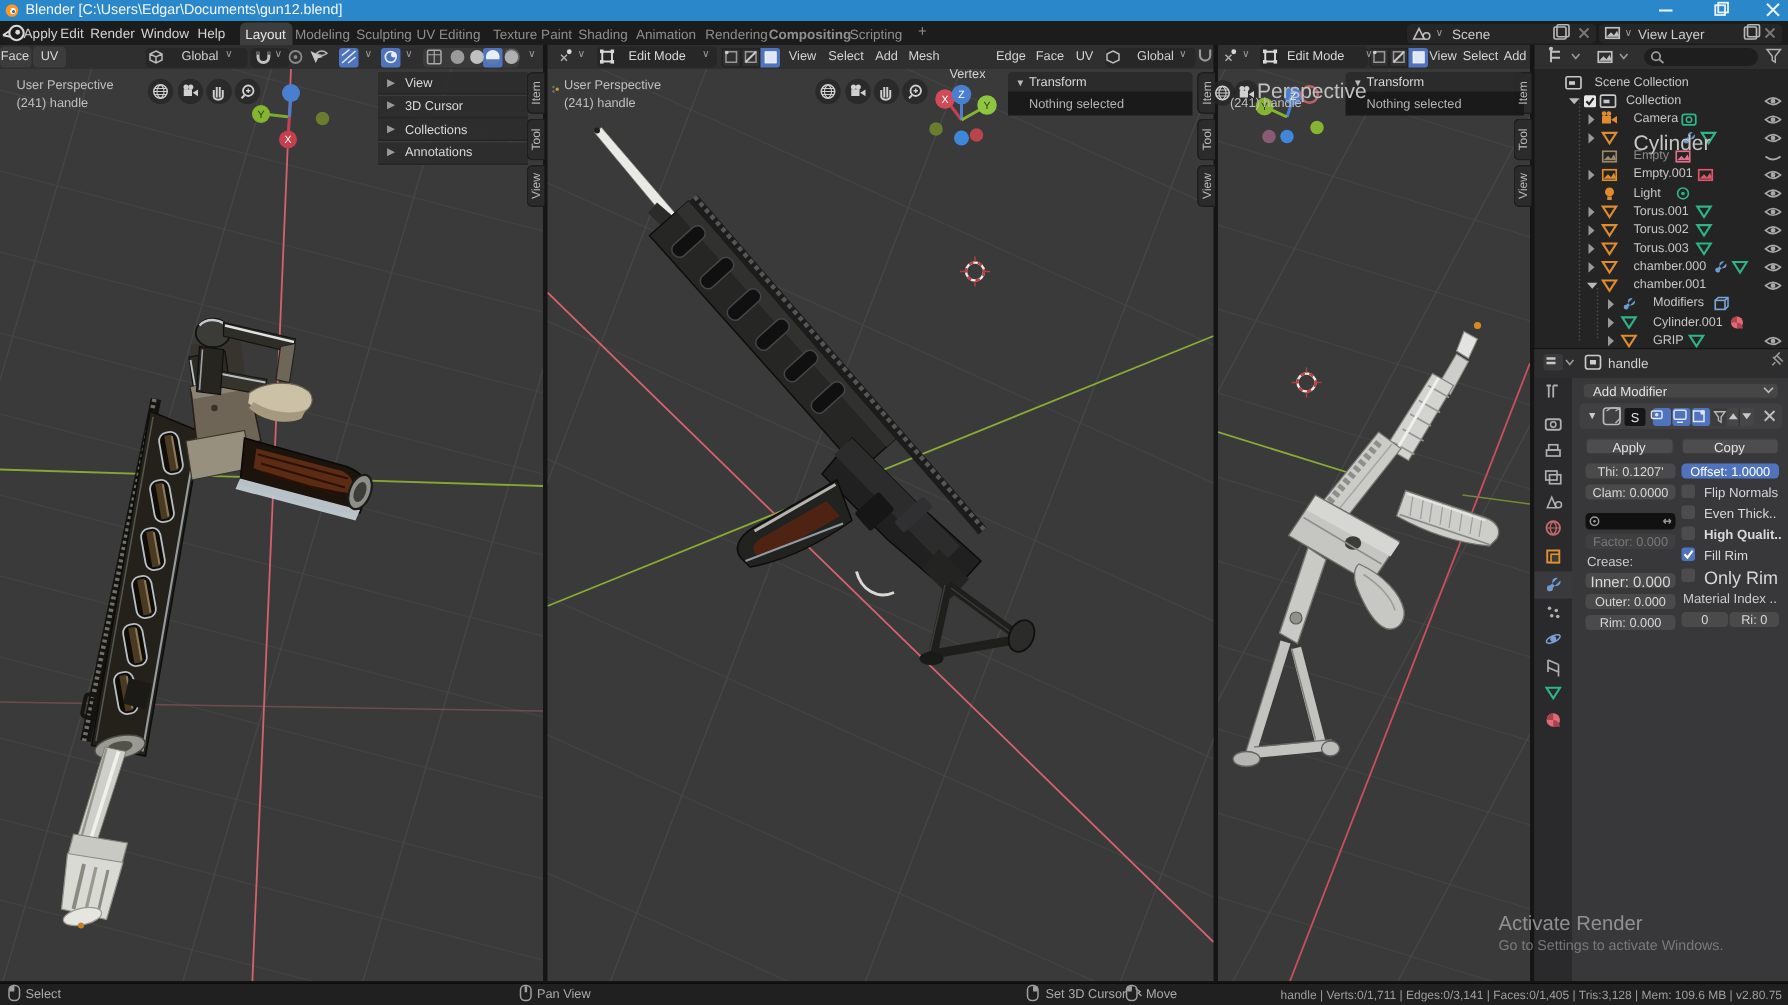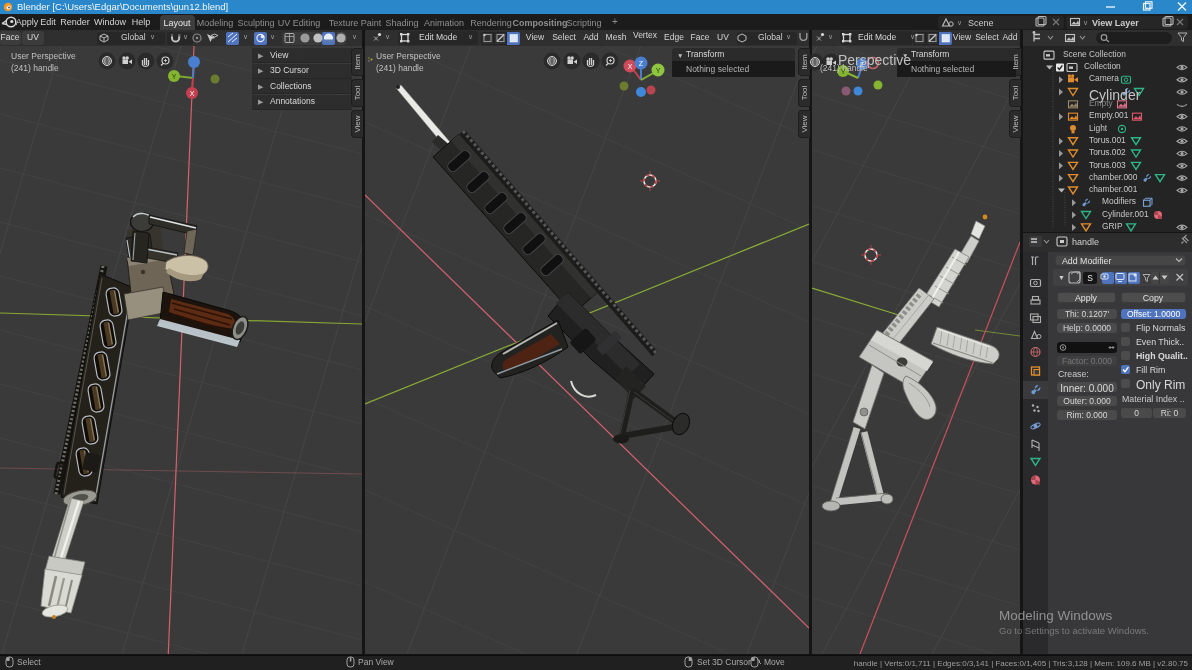--- a/index.html
+++ b/index.html
@@ -692,35 +692,35 @@
 <div class="t" style="left:355px;top:17.5px;font-size:9px;color:#8f8f8f;transform:translateX(-50%);">Texture Paint</div>
 <div class="t" style="left:402px;top:17.5px;font-size:9px;color:#8f8f8f;transform:translateX(-50%);">Shading</div>
 <div class="t" style="left:444px;top:17.5px;font-size:9px;color:#8f8f8f;transform:translateX(-50%);">Animation</div>
 <div class="t" style="left:491px;top:17.5px;font-size:9px;color:#8f8f8f;transform:translateX(-50%);text-align:right;">Rendering</div>
 <div class="t" style="left:540px;top:17.5px;font-size:9px;color:#8f8f8f;transform:translateX(-50%);font-weight:bold;">Compositing</div>
 <div class="t" style="left:584px;top:17.5px;font-size:9px;color:#8f8f8f;transform:translateX(-50%);">Scripting</div>
 <div class="t" style="left:612px;top:16px;font-size:10px;color:#8f8f8f;">+</div>
 <div class="a" style="left:938px;top:16px;width:126px;height:13px;background:#262626;border-radius:3px;"></div>
 <div class="a" style="left:1066px;top:16px;width:122px;height:13px;background:#262626;border-radius:3px;"></div>
 <div class="t" style="left:968px;top:17.5px;font-size:9px;color:#cccccc;">Scene</div>
-<div class="t" style="left:1092px;top:17.5px;font-size:9px;color:#cccccc;font-weight:bold;">View Layer</div>
+<div class="t" style="left:1092px;top:17.5px;font-size:9px;color:#cccccc;">View Layer</div>
 <div class="a" style="left:0px;top:31px;width:21px;height:14px;background:#3c3c3c;border-radius:3px;"></div>
 <div class="a" style="left:22px;top:31px;width:22px;height:14px;background:#3c3c3c;border-radius:3px;"></div>
 <div class="t" style="left:10px;top:33px;font-size:8.5px;color:#d8d8d8;transform:translateX(-50%);">Face</div>
 <div class="t" style="left:33px;top:33px;font-size:8.5px;color:#d8d8d8;transform:translateX(-50%);">UV</div>
 <div class="a" style="left:97px;top:31.5px;width:68px;height:13px;background:#272727;border-radius:3px;"></div>
 <div class="t" style="left:121px;top:33px;font-size:8.5px;color:#d0d0d0;">Global</div>
 <div class="a" style="left:167px;top:31.5px;width:26px;height:13px;background:#272727;border-radius:3px;"></div>
 <div class="a" style="left:398px;top:31px;width:80px;height:14px;background:#272727;border-radius:3px;"></div>
 <div class="t" style="left:419px;top:33px;font-size:8.5px;color:#d8d8d8;">Edit Mode</div>
 <div class="t" style="left:535px;top:33px;font-size:8.5px;color:#d4d4d4;transform:translateX(-50%);">View</div>
 <div class="t" style="left:564px;top:33px;font-size:8.5px;color:#d4d4d4;transform:translateX(-50%);">Select</div>
 <div class="t" style="left:591px;top:33px;font-size:8.5px;color:#d4d4d4;transform:translateX(-50%);">Add</div>
 <div class="t" style="left:616px;top:33px;font-size:8.5px;color:#d4d4d4;transform:translateX(-50%);">Mesh</div>
-<div class="t" style="left:645px;top:31px;font-size:8.5px;color:#d4d4d4;transform:translateX(-50%);">Vertex</div>
+<div class="t" style="left:645px;top:45px;font-size:8.5px;color:#d4d4d4;transform:translateX(-50%);">Vertex</div>
 <div class="t" style="left:674px;top:33px;font-size:8.5px;color:#d4d4d4;transform:translateX(-50%);">Edge</div>
 <div class="t" style="left:700px;top:33px;font-size:8.5px;color:#d4d4d4;transform:translateX(-50%);">Face</div>
 <div class="t" style="left:723px;top:33px;font-size:8.5px;color:#d4d4d4;transform:translateX(-50%);">UV</div>
 <div class="a" style="left:737px;top:31.5px;width:60px;height:13px;background:#272727;border-radius:3px;"></div>
 <div class="t" style="left:758px;top:33px;font-size:8.5px;color:#d0d0d0;">Global</div>
 <div class="a" style="left:840px;top:31px;width:72px;height:14px;background:#272727;border-radius:3px;"></div>
 <div class="t" style="left:858px;top:33px;font-size:8.5px;color:#d8d8d8;">Edit Mode</div>
 <div class="t" style="left:962px;top:33px;font-size:8.5px;color:#d4d4d4;transform:translateX(-50%);">View</div>
 <div class="t" style="left:987px;top:33px;font-size:8.5px;color:#d4d4d4;transform:translateX(-50%);">Select</div>
 <div class="t" style="left:1010px;top:33px;font-size:8.5px;color:#d4d4d4;transform:translateX(-50%);">Add</div>
@@ -737,21 +737,21 @@
 <div class="t" style="left:838px;top:52px;font-size:14px;color:#c0c0c0;">Perspective</div>
 <div class="t" style="left:820px;top:64px;font-size:8.5px;color:#c0c0c0;">(241) handle</div>
 <div class="t" style="left:270px;top:50.5px;font-size:8.5px;color:#dadada;">View</div>
 <div class="t" style="left:270px;top:66.1px;font-size:8.5px;color:#dadada;">3D Cursor</div>
 <div class="t" style="left:270px;top:81.7px;font-size:8.5px;color:#dadada;">Collections</div>
 <div class="t" style="left:270px;top:97.3px;font-size:8.5px;color:#dadada;">Annotations</div>
 <div class="t" style="left:686px;top:50px;font-size:8.5px;color:#d8d8d8;">Transform</div>
 <div class="t" style="left:686px;top:64.5px;font-size:8.5px;color:#b4b4b4;">Nothing selected</div>
 <div class="t" style="left:911px;top:50px;font-size:8.5px;color:#d8d8d8;">Transform</div>
 <div class="t" style="left:911px;top:64.5px;font-size:8.5px;color:#b4b4b4;">Nothing selected</div>
-<div class="t" style="left:999px;top:608px;font-size:13.5px;color:rgba(160,160,160,0.85);">Modeling Windows</div>
+<div class="t" style="left:999px;top:608px;font-size:13.5px;color:rgba(160,160,160,0.85);">Activate Render</div>
 <div class="t" style="left:999px;top:626px;font-size:9.5px;color:rgba(150,150,150,0.7);">Go to Settings to activate Windows.</div>
 <div class="t" style="left:1063px;top:49.85px;font-size:8.4px;color:#c6c6c6;">Scene Collection</div>
 <div class="t" style="left:1084px;top:62.150000000000006px;font-size:8.4px;color:#c6c6c6;">Collection</div>
 <div class="t" style="left:1089px;top:74.45px;font-size:8.4px;color:#c6c6c6;">Camera</div>
 <div class="t" style="left:1089px;top:86.75000000000001px;font-size:14px;color:#c6c6c6;">Cylinder</div>
 <div class="t" style="left:1089px;top:99.05000000000001px;font-size:8.4px;color:#8a8a8a;">Empty</div>
 <div class="t" style="left:1089px;top:111.35000000000001px;font-size:8.4px;color:#c6c6c6;">Empty.001</div>
 <div class="t" style="left:1089px;top:123.65000000000002px;font-size:8.4px;color:#c6c6c6;">Light</div>
 <div class="t" style="left:1089px;top:135.95000000000002px;font-size:8.4px;color:#c6c6c6;">Torus.001</div>
 <div class="t" style="left:1089px;top:148.25px;font-size:8.4px;color:#c6c6c6;">Torus.002</div>
@@ -760,21 +760,21 @@
 <div class="t" style="left:1089px;top:185.15px;font-size:8.4px;color:#c6c6c6;">chamber.001</div>
 <div class="t" style="left:1102px;top:197.45000000000002px;font-size:8.4px;color:#c6c6c6;">Modifiers</div>
 <div class="t" style="left:1102px;top:209.75px;font-size:8.4px;color:#c6c6c6;">Cylinder.001</div>
 <div class="t" style="left:1102px;top:222.05px;font-size:8.4px;color:#c6c6c6;">GRIP</div>
 <div class="t" style="left:1072px;top:237px;font-size:9px;color:#cfcfcf;">handle</div>
 <div class="t" style="left:1062px;top:256px;font-size:8.8px;color:#e0e0e0;">Add Modifier</div>
 <div class="t" style="left:1090px;top:273.5px;font-size:8.5px;color:#e8e8e8;transform:translateX(-50%);">S</div>
 <div class="t" style="left:1086px;top:293px;font-size:8.8px;color:#e2e2e2;transform:translateX(-50%);">Apply</div>
 <div class="t" style="left:1153px;top:293px;font-size:8.8px;color:#e2e2e2;transform:translateX(-50%);">Copy</div>
 <div class="t" style="left:1087.0px;top:310px;font-size:8.5px;color:#d8d8d8;transform:translateX(-50%);">Thi: 0.1207'</div>
-<div class="t" style="left:1087.0px;top:324px;font-size:8.5px;color:#d8d8d8;transform:translateX(-50%);">Help: 0.0000</div>
+<div class="t" style="left:1087.0px;top:324px;font-size:8.5px;color:#d8d8d8;transform:translateX(-50%);">Clam: 0.0000</div>
 <div class="t" style="left:1087.0px;top:357px;font-size:8.5px;color:#77777a;transform:translateX(-50%);">Factor: 0.000</div>
 <div class="t" style="left:1058px;top:369px;font-size:8.8px;color:#cccccc;">Crease:</div>
 <div class="t" style="left:1087.0px;top:383px;font-size:10px;color:#d8d8d8;transform:translateX(-50%);">Inner: 0.000</div>
 <div class="t" style="left:1087.0px;top:397px;font-size:8.5px;color:#d8d8d8;transform:translateX(-50%);">Outer: 0.000</div>
 <div class="t" style="left:1087.0px;top:411px;font-size:8.5px;color:#d8d8d8;transform:translateX(-50%);">Rim: 0.000</div>
 <div class="t" style="left:1153.5px;top:310px;font-size:8.5px;color:#ffffff;transform:translateX(-50%);">Offset: 1.0000</div>
 <div class="t" style="left:1136px;top:322.5px;font-size:8.8px;color:#d8d8d8;">Flip Normals</div>
 <div class="t" style="left:1136px;top:336.5px;font-size:8.8px;color:#d8d8d8;">Even Thick..</div>
 <div class="t" style="left:1136px;top:350.5px;font-size:8.8px;color:#d8d8d8;font-weight:bold;">High Qualit..</div>
 <div class="t" style="left:1136px;top:364.5px;font-size:8.8px;color:#d8d8d8;">Fill Rim</div>

